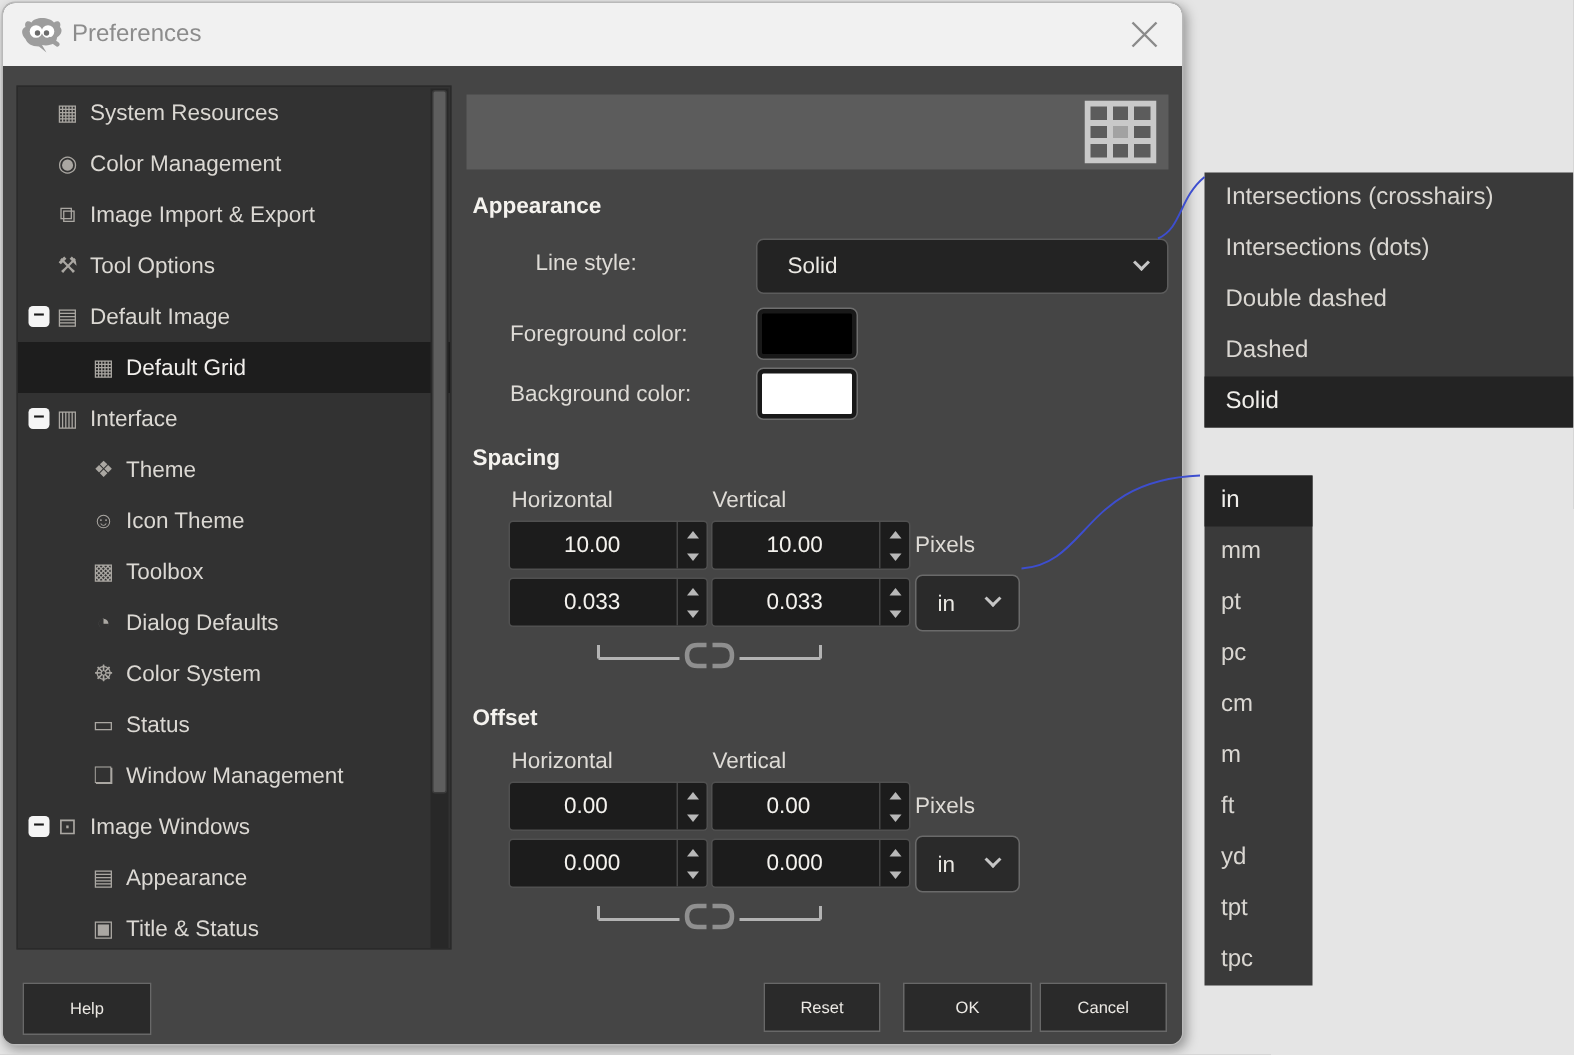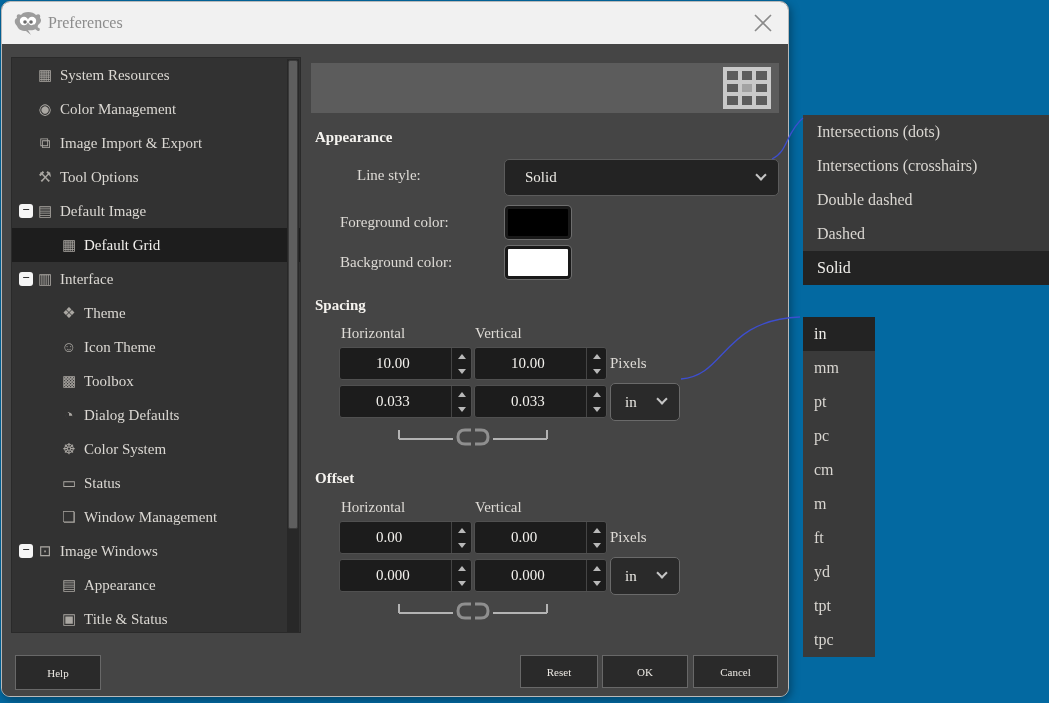--- a/index.html
+++ b/index.html
@@ -1,18 +1,18 @@
 <!DOCTYPE html>
 <html><head>
 <meta charset="utf-8">
 <style>
   * { margin:0; padding:0; box-sizing:border-box; }
   html,body { background:#ffffff; }
   body { font-family:"Liberation Sans", sans-serif; }
-  .stage { position:relative; width:1049px; height:703px; background:#0369a1; overflow:hidden;font-family:Liberation Serif, serif; }
+  .stage { position:relative; width:1049px; height:703px; background:#e5e5e5; overflow:hidden; }
 
   
   .dialog { position:absolute; left:1px; top:1px; width:788px; height:696px;
             border:1px solid #b9b9b9; border-radius:9px; background:#454545;
             box-shadow:2px 3px 8px rgba(0,0,0,.35); overflow:hidden; z-index:1; }
   .titlebar { position:absolute; left:0; top:0; width:100%; height:42px; background:#f1f1f1;
               display:flex; align-items:center; }
   .win-title { color:#8c8c8c; font-size:16px; margin-left:5px; }
   .wilber { margin-left:11px; display:inline-flex; }
   .close-btn { position:absolute; right:14px; top:10px; width:22px; height:22px; cursor:pointer; }
@@ -290,29 +290,29 @@
 
       <span style="position:absolute; left:395px; top:556px;">
         <svg width="152" height="22" viewBox="0 0 152 22">
           <path d="M2 4 V13 M2 13 H56 M96 13 H150 M150 4 V13" stroke="#b3b3b3" stroke-width="2" fill="none"></path>
           <path d="M74 4 H68 Q61 4 61 11 Q61 18 68 18 H74" stroke="#8f8f8f" stroke-width="3" fill="none"></path>
           <path d="M78 4 H84 Q91 4 91 11 Q91 18 84 18 H78" stroke="#8f8f8f" stroke-width="3" fill="none"></path>
         </svg>
       </span>
 
       <div class="btn" style="left:13px; top:611px; width:86px; height:35px;">Help</div>
-      <div class="btn" style="left:518px; top:611px; width:78px; height:33px;">Reset</div>
+      <div class="btn" style="left:507px; top:611px; width:78px; height:33px;">Reset</div>
       <div class="btn" style="left:600px; top:611px; width:86px; height:33px;">OK</div>
       <div class="btn" style="left:691px; top:611px; width:85px; height:33px;">Cancel</div>
     </div>
   </div>
 
   <div class="popup" style="left:803px; top:115px; width:246px;">
+    <div class="prow">Intersections (crosshairs)</div>
     <div class="prow">Intersections (dots)</div>
-    <div class="prow">Intersections (crosshairs)</div>
     <div class="prow">Double dashed</div>
     <div class="prow">Dashed</div>
     <div class="prow sel">Solid</div>
   </div>
 
   <div class="popup units-popup" style="left:803px; top:317px; width:72px;">
     <div class="prow sel">in</div>
     <div class="prow">mm</div>
     <div class="prow">pt</div>
     <div class="prow">pc</div>

